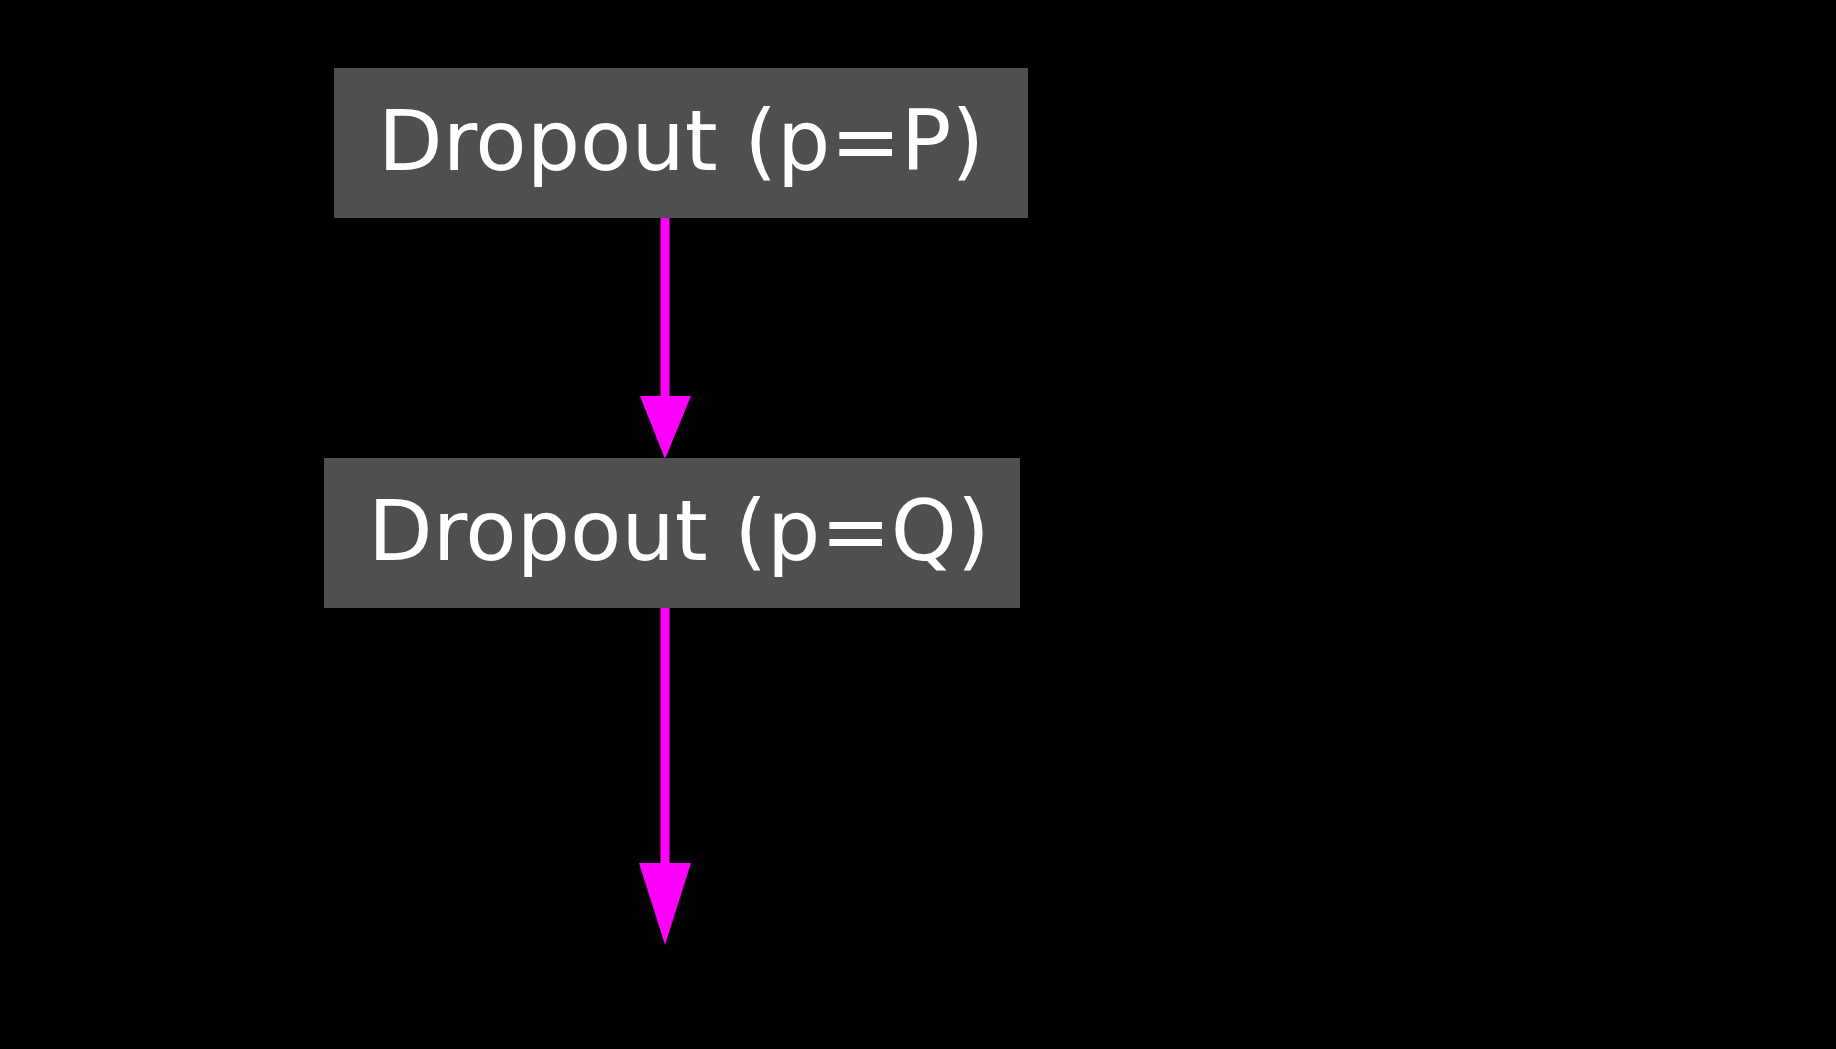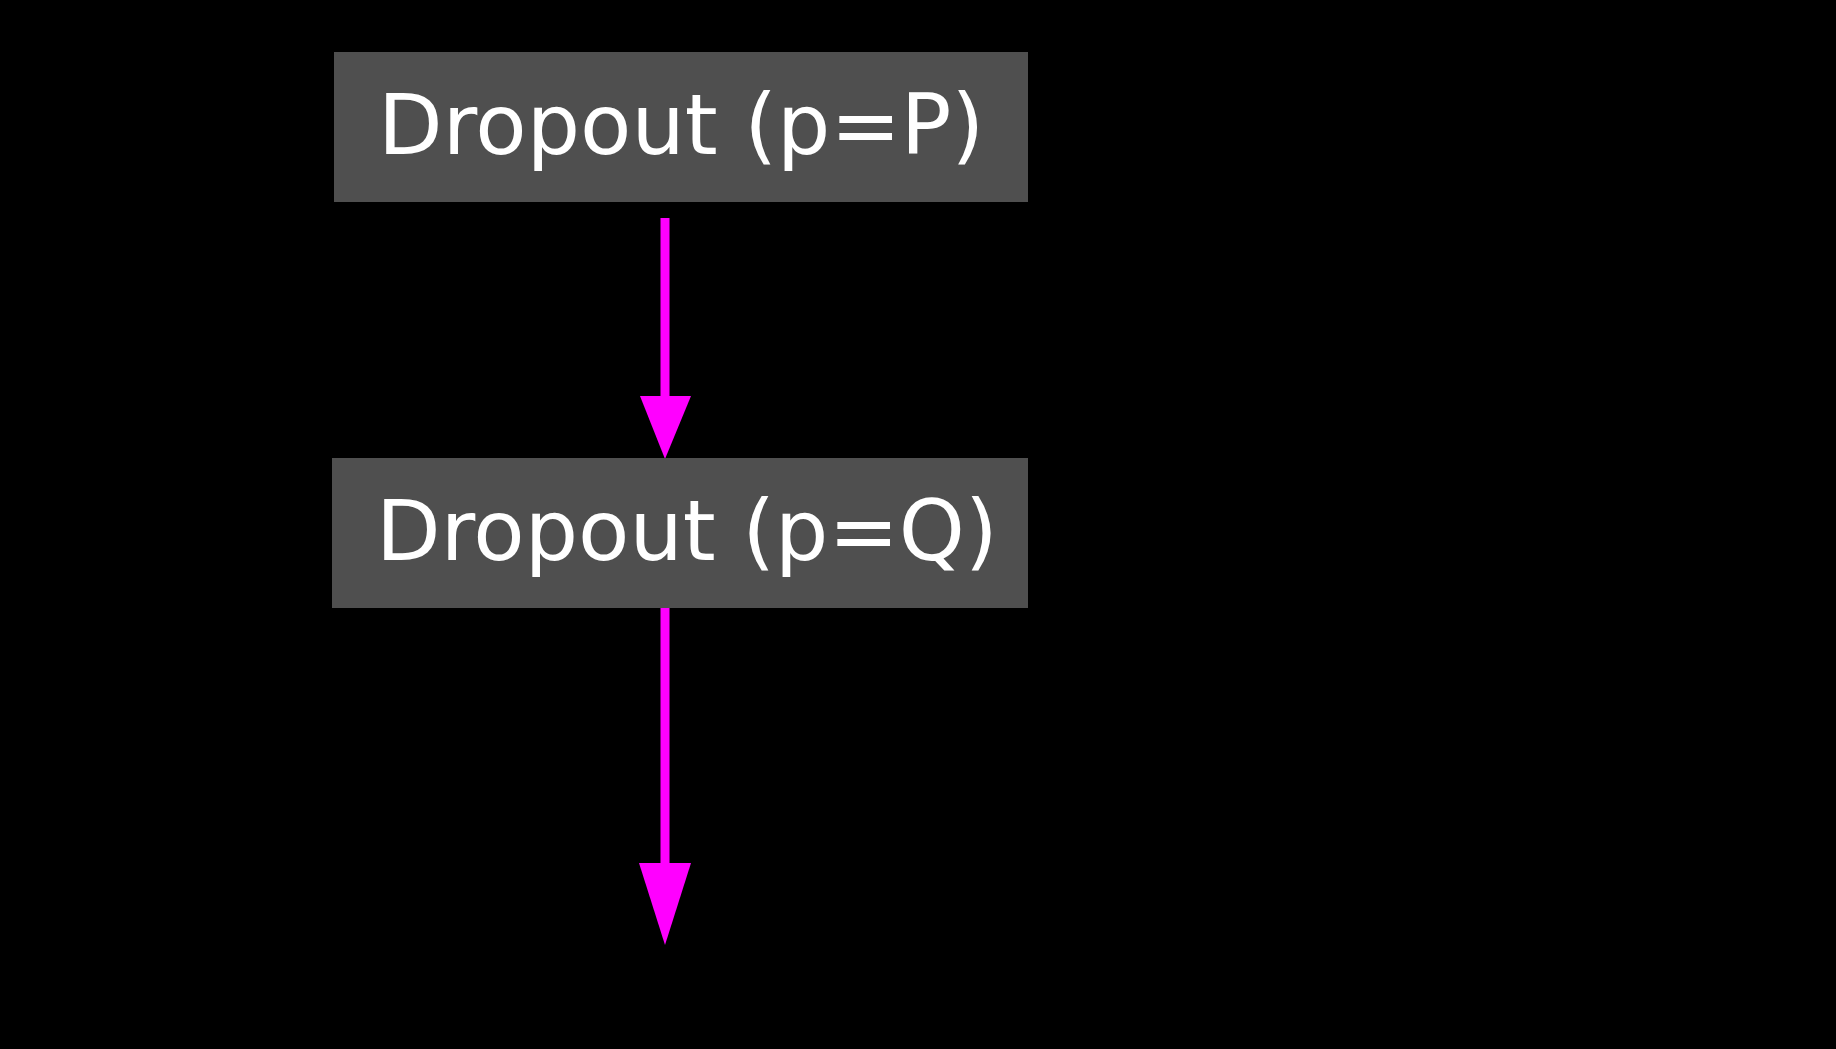--- a/index.html
+++ b/index.html
@@ -33,26 +33,26 @@
     font-size: 84px;
     font-weight: 400;
     line-height: 1;
     white-space: nowrap;
     letter-spacing: 0px;
     padding-left: 44px;
     transform: translateY(-2px);
   }
   #node-dropout-p {
     left: 334px;
-    top: 52px;
+    top: 68px;
     width: 694px;
     height: 150px;
   }
   #node-dropout-q {
-    left: 332px;
+    left: 324px;
     top: 458px;
     width: 696px;
     height: 150px;
   }
   .edge-svg {
     position: absolute;
     left: 0;
     top: 0;
     width: 1836px;
     height: 1049px;

